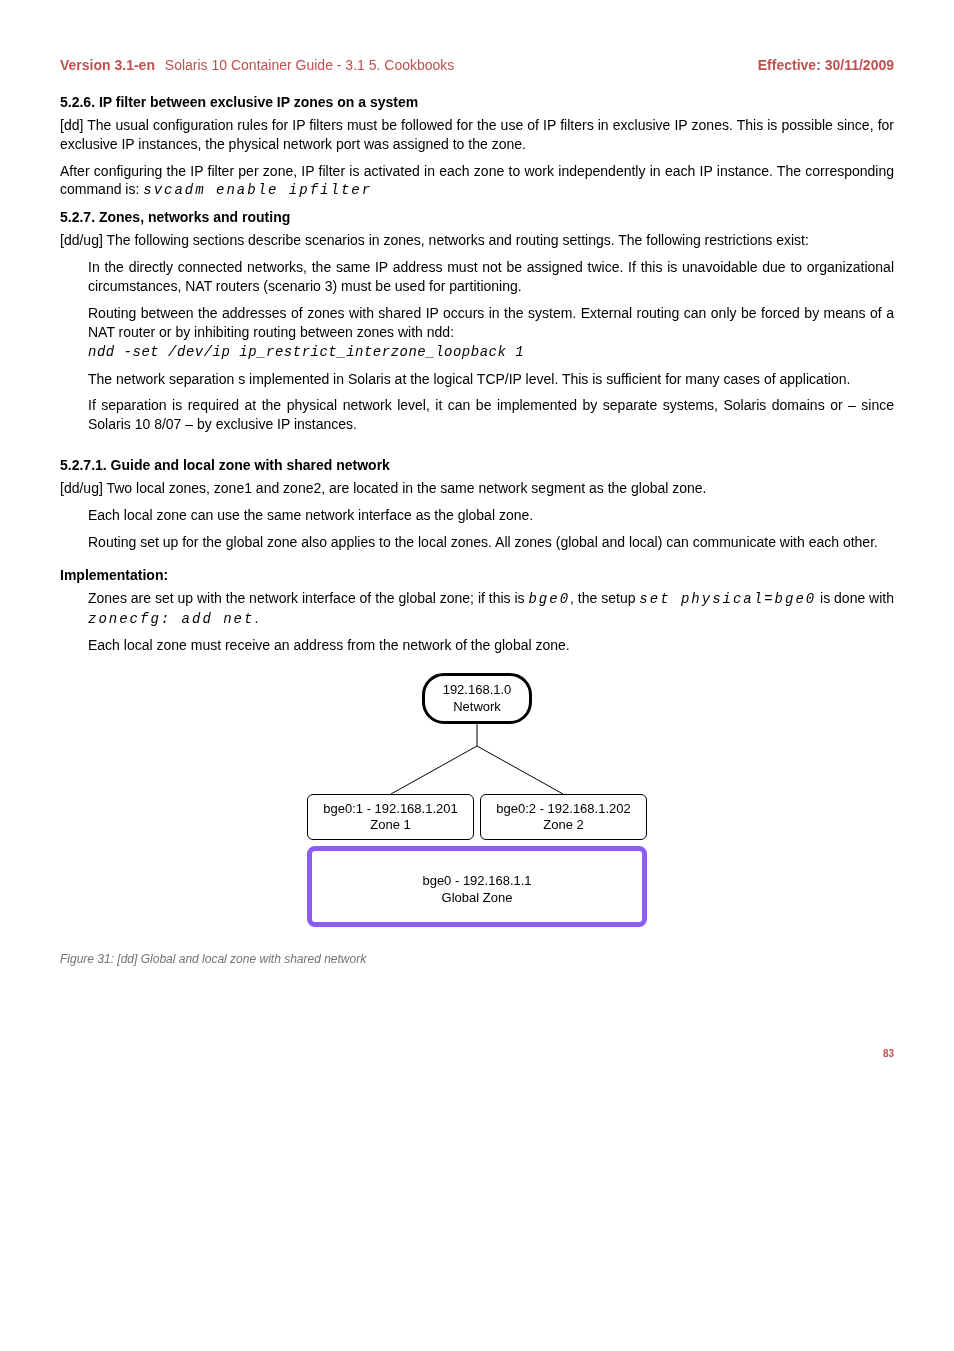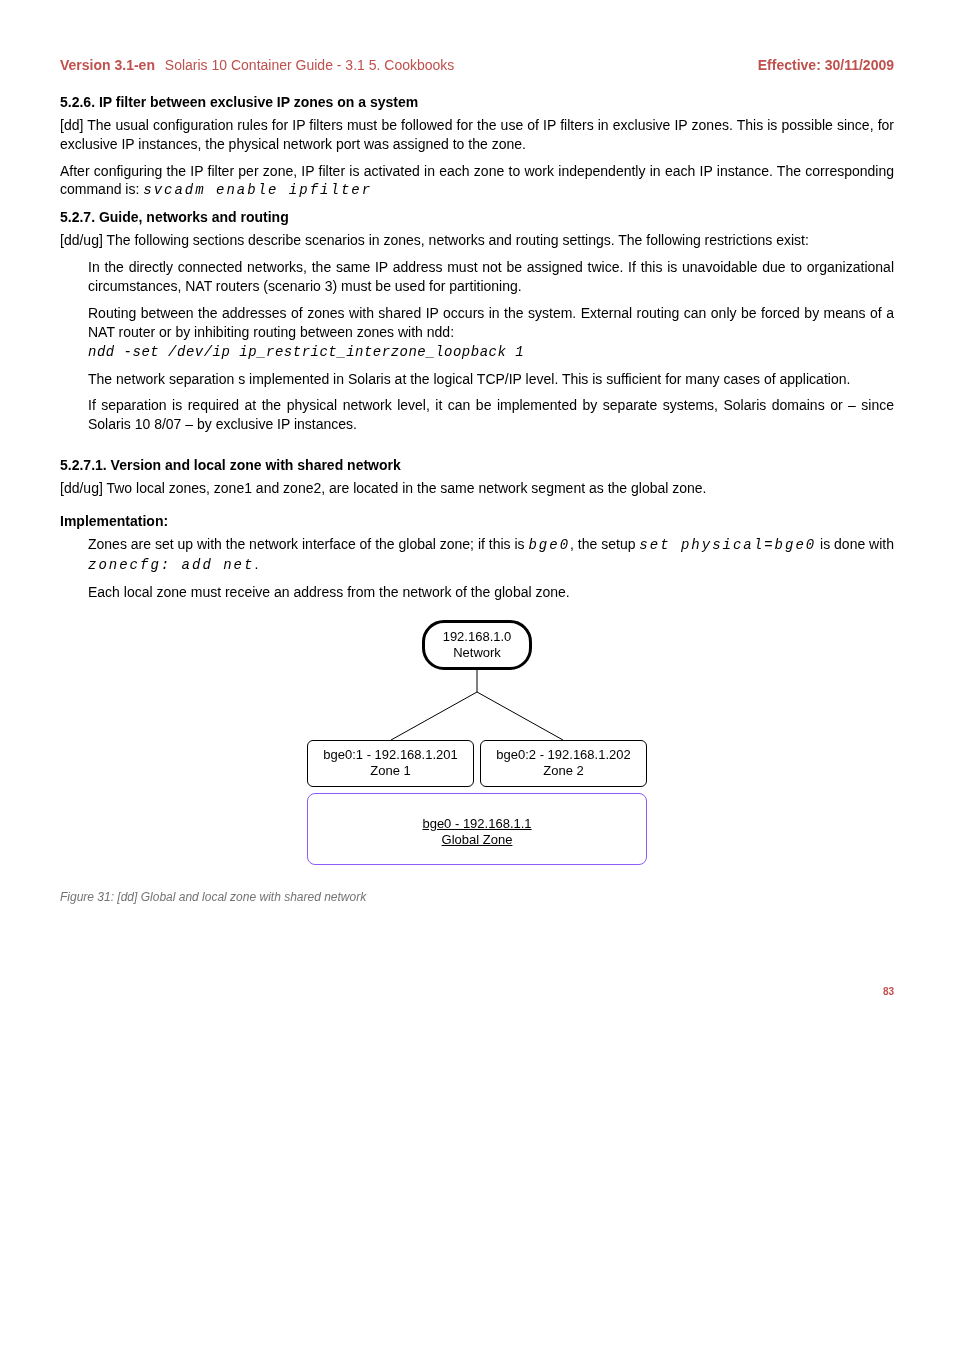--- a/index.html
+++ b/index.html
@@ -96,59 +96,60 @@
     justify-content: center;
     gap: 6px;
   }
   .zone-box {
     border: 1px solid #000;
     border-radius: 6px;
     padding: 6px 4px;
     width: 158px;
   }
   .global-box {
-    border: 1px solid #8b5cf6;
+    border: 5px solid #8b5cf6;
     border-radius: 8px;
     margin-top: 6px;
     padding: 22px 8px 16px 8px;
-    text-decoration: underline;
   }
 </style>
 </head>
 <body>
 
 <div class="header-row">
   <div>
     <span class="header-left">Version 3.1-en</span>
     <span class="header-mid">Solaris 10 Container Guide - 3.1   5. Cookbooks</span>
   </div>
   <div class="header-right">Effective: 30/11/2009</div>
 </div>
 
 <h3 class="section">5.2.6. IP filter between exclusive IP zones on a system</h3>
 <p>[dd] The usual configuration rules for IP filters must be followed for the use of IP filters in exclusive IP zones. This is possible since, for exclusive IP instances, the physical network port was assigned to the zone.</p>
 <p>
   <span>After configuring the IP filter per zone, IP filter is activated in each zone to work independently in each IP instance. The corresponding command is: </span><span class="mono">svcadm enable ipfilter</span>
 </p>
 
-<h3 class="section">5.2.7. Guide, networks and routing</h3>
+<h3 class="section">5.2.7. Zones, networks and routing</h3>
 <p>[dd/ug] The following sections describe scenarios in zones, networks and routing settings. The following restrictions exist:</p>
 <div class="indent-block">
   <p>In the directly connected networks, the same IP address must not be assigned twice. If this is unavoidable due to organizational circumstances, NAT routers (scenario 3) must be used for partitioning.</p>
   <p>
     <span>Routing between the addresses of zones with shared IP occurs in the system. External routing can only be forced by means of a NAT router or by inhibiting routing between zones with ndd:</span><br>
     <span class="mono-tight">ndd -set /dev/ip ip_restrict_interzone_loopback 1</span>
   </p>
   <p>The network separation s implemented in Solaris at the logical TCP/IP level. This is sufficient for many cases of application.</p>
   <p>If separation is required at the physical network level, it can be implemented by separate systems, Solaris domains or – since Solaris 10 8/07 – by exclusive IP instances.</p>
 </div>
 
-<h3 class="section" style="margin-top:22px">5.2.7.1. Version and local zone with shared network</h3>
+<h3 class="section" style="margin-top:22px">5.2.7.1. Guide and local zone with shared network</h3>
 <p>[dd/ug] Two local zones, zone1 and zone2, are located in the same network segment as the global zone.</p>
 <div class="indent-block">
+  <p style="text-align:left">Each local zone can use the same network interface as the global zone.</p>
+  <p style="text-align:left">Routing set up for the global zone also applies to the local zones. All zones (global and local) can communicate with each other.</p>
 </div>
 
 <h3 class="section" style="margin-top:14px">Implementation:</h3>
 <div class="indent-block">
   <p>
     <span>Zones are set up with the network interface of the global zone; if this is </span><span class="mono">bge0</span><span>, the setup </span><span class="mono">set physical=bge0</span><span> is done with </span><span class="mono">zonecfg: add net</span><span>.</span>
   </p>
   <p style="text-align:left">Each local zone must receive an address from the network of the global zone.</p>
 </div>
 

